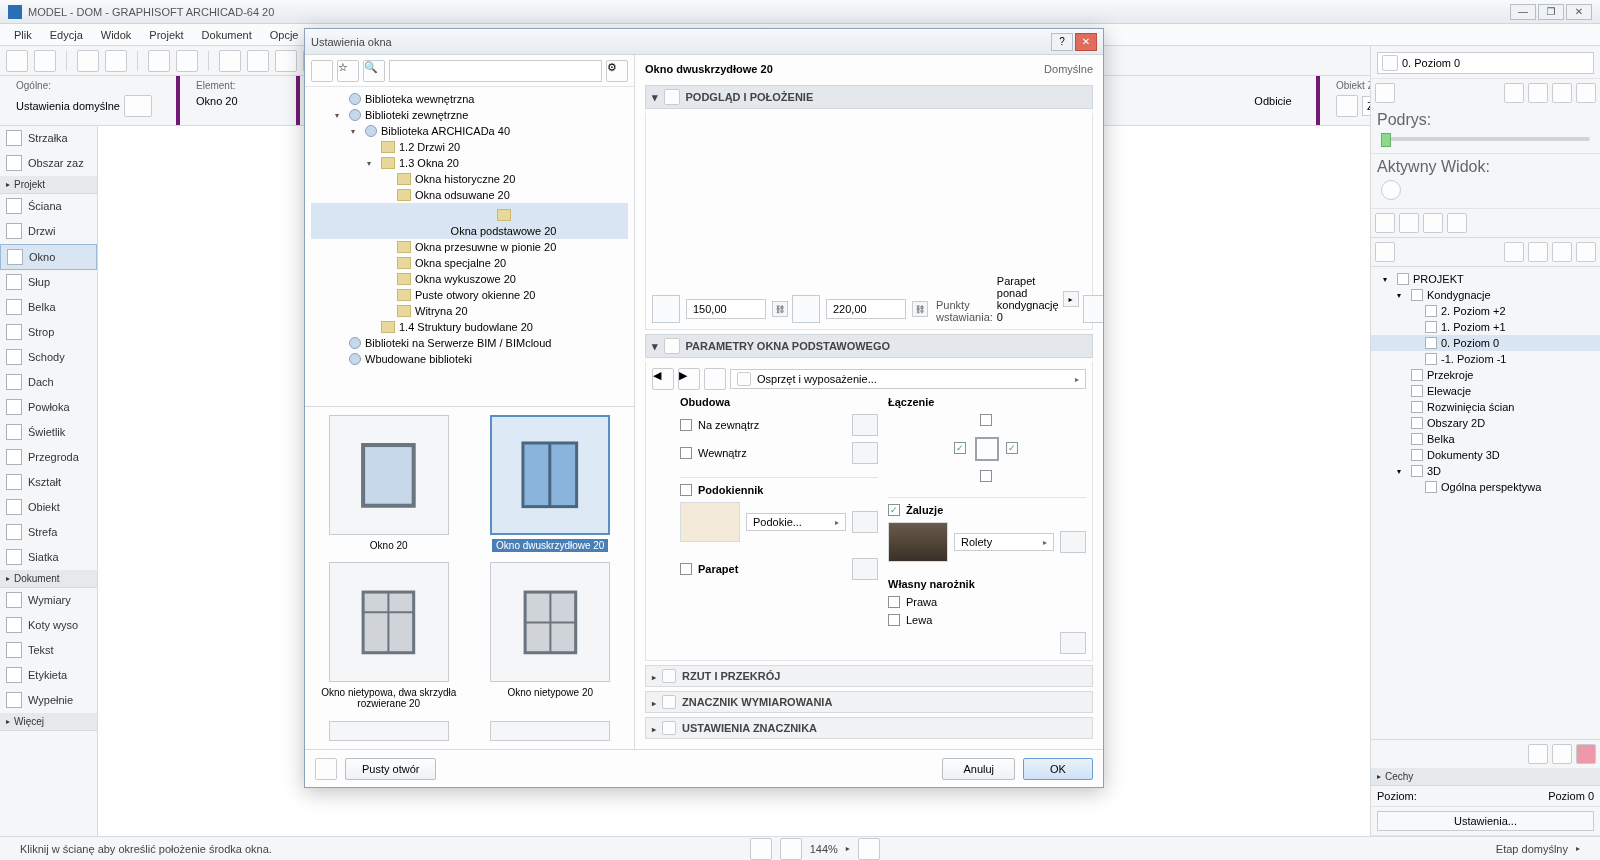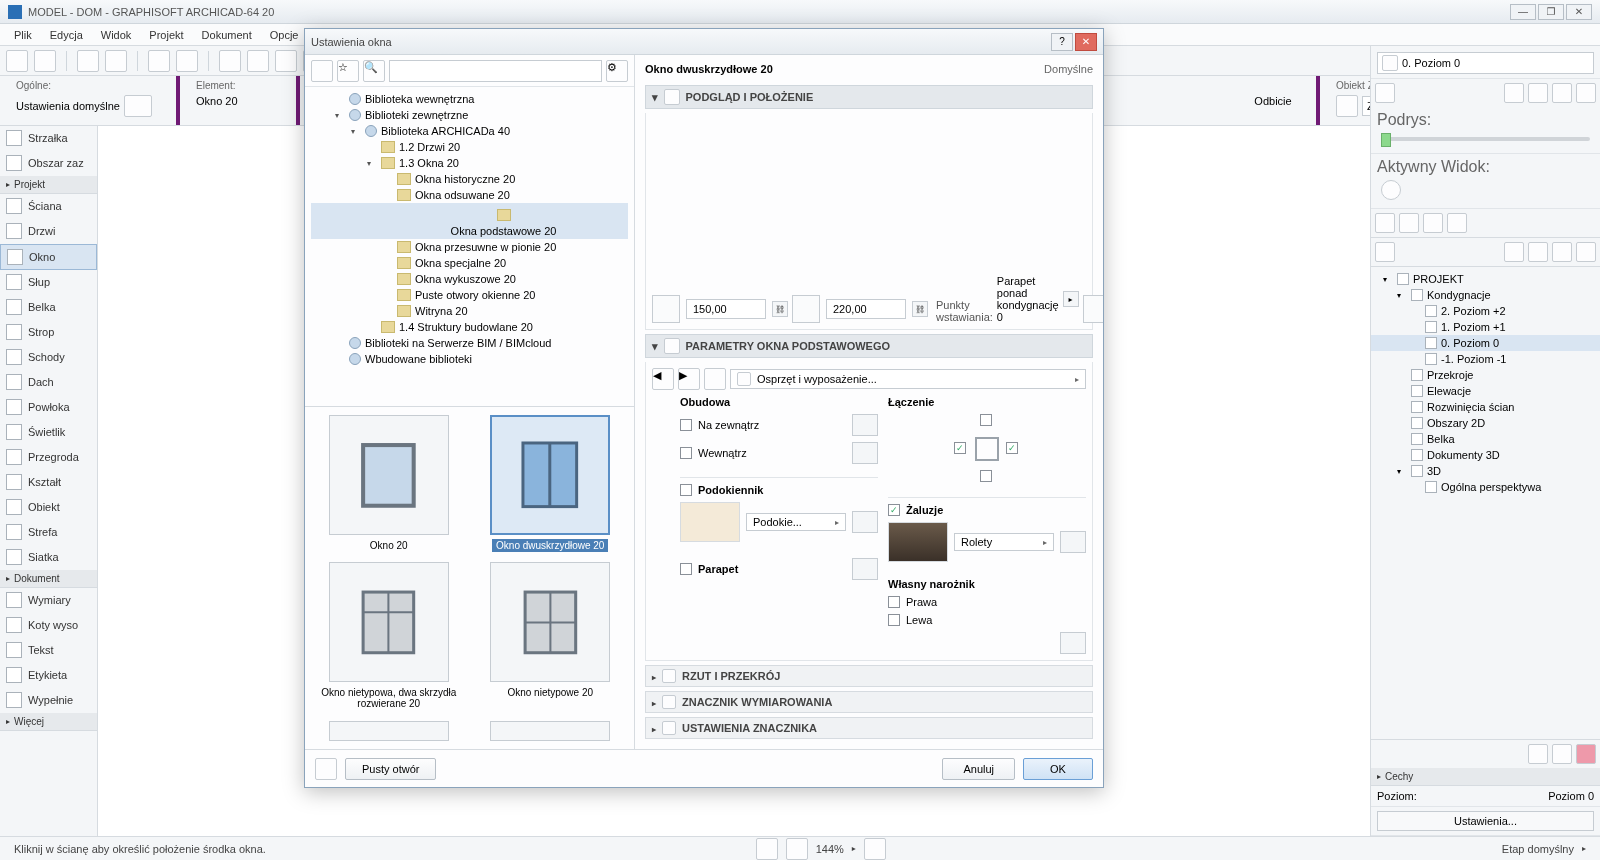--- a/index.html
+++ b/index.html
@@ -51,21 +51,21 @@
 .rp-tree-item.sel { background:#d9e5f2; }
 .rp-tree-icon { width:12px; height:12px; border:1px solid #aab2ba; background:#fff; }
 .rp-drop { border:1px solid #c6ccd2; background:#fff; padding:2px 4px; width:100%; margin-top:2px; display:flex; align-items:center; }
 .rp-btn { border:1px solid #c6ccd2; background:#f8f9fa; padding:3px 6px; text-align:center; }
 .rp-iconbar { display:flex; gap:4px; padding:4px; }
 .rp-iconbar .tb { width:20px; height:20px; }
 .slider { height:4px; background:#d0d4d8; border-radius:2px; margin:8px 4px; position:relative; }
 .slider::before { content:""; width:8px; height:12px; background:#8cd98c; border:1px solid #6ab06a; position:absolute; left:0; top:-4px; }
 
 
-.status { position:absolute; left:0; right:0; bottom:0; height:24px; background:#f4f6f8; border-top:1px solid #d6dbe0; display:flex; align-items:center; padding:0 14px; gap:8px; font-size:10px; color:#444; }
+.status { position:absolute; left:0; right:0; bottom:0; height:24px; background:#f4f6f8; border-top:1px solid #d6dbe0; display:flex; align-items:center; padding:0 20px; gap:8px; font-size:10px; color:#444; }
 
 
 .modal { position:absolute; left:304px; top:28px; width:800px; height:760px; background:#fdfdfe; border:1px solid #8aa3bb; box-shadow:0 4px 20px rgba(0,0,0,0.25); display:flex; flex-direction:column; }
 .modal-title { height:26px; background:linear-gradient(#f7f9fb,#e6ebf0); display:flex; align-items:center; padding:0 6px; border-bottom:1px solid #cfd6dc; }
 .modal-title .t { flex:1; color:#444; }
 .mt-btn { width:22px; height:18px; border:1px solid #b6bec6; background:#f0f3f6; margin-left:2px; display:flex; align-items:center; justify-content:center; font-size:10px; }
 .mt-close { background:#e06b5f; color:#fff; border-color:#c04b3f; }
 
 .modal-body { flex:1; display:flex; overflow:hidden; }
 .modal-left { width:330px; border-right:1px solid #d6dbe0; display:flex; flex-direction:column; }

